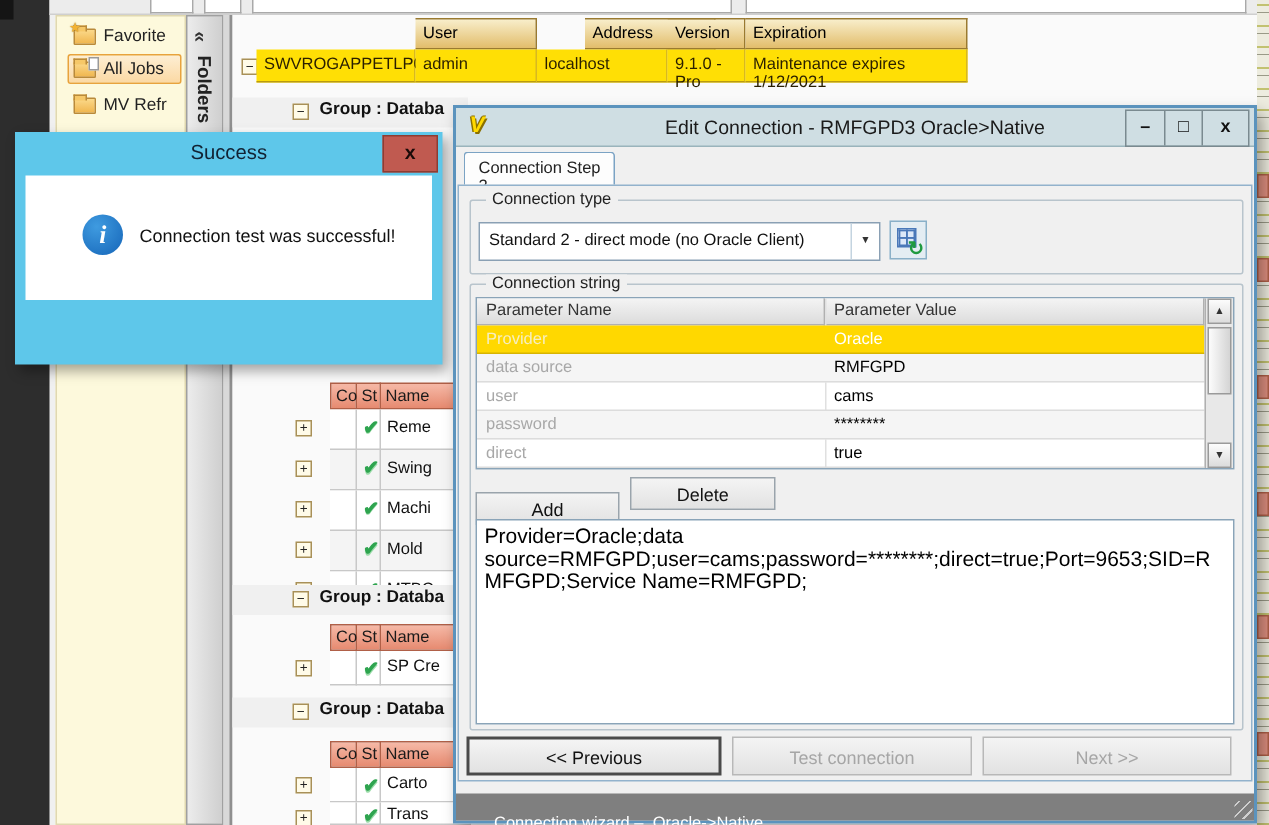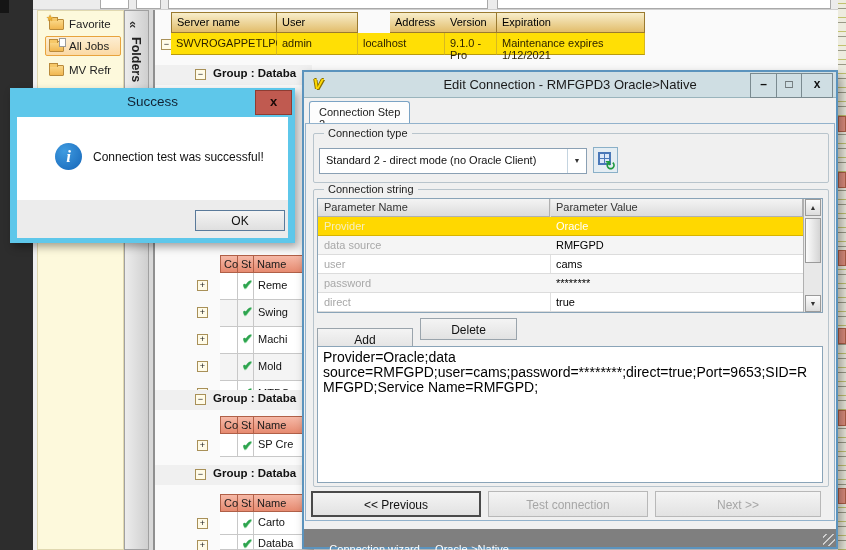--- a/index.html
+++ b/index.html
@@ -171,21 +171,20 @@
 
   <div class="abs folders-strip">
     <span class="chevron">«</span>
     <span class="v-label">Folders</span>
   </div>
   <div class="abs splitter"></div>
 
   <div class="abs main-panel">
 
     <div class="expander" style="left:6px; top:29px;">−</div>
-    <div class="srv-hcell first" style="left:16px; top:2px; width:106px;">Server name</div>
     <div class="srv-hcell" style="left:122px; top:2px; width:81px;">User</div>
     <div class="srv-hcell" style="left:203px; top:2px; width:87px;margin-left:32px;">Address</div>
     <div class="srv-hcell" style="left:290px; top:2px; width:52px;">Version</div>
     <div class="srv-hcell" style="left:342px; top:2px; width:148px;">Expiration</div>
     <div>
       <div class="srv-cell" style="left:16px; top:23px; width:106px;">SWVROGAPPETLP02</div>
       <div class="srv-cell" style="left:122px; top:23px; width:81px;">admin</div>
       <div class="srv-cell" style="left:203px; top:23px; width:87px;">localhost</div>
       <div class="srv-cell" style="left:290px; top:23px; width:52px;">9.1.0 - Pro</div>
       <div class="srv-cell" style="left:342px; top:23px; width:148px;">Maintenance expires 1/12/2021</div>
@@ -254,42 +253,39 @@
     <div>
       <div class="expander" style="left:42px; top:508px;">+</div>
       <div class="sub-cell" style="left:65px; top:502px; width:18px; height:23px;"></div>
       <div class="sub-cell check" style="left:83px; top:502px; width:16px; height:23px;">✔</div>
       <div class="sub-cell" style="left:99px; top:502px; width:60px; height:23px; padding-top:4px;">Carto</div>
     </div>
     <div>
       <div class="expander" style="left:42px; top:530px;">+</div>
       <div class="sub-cell" style="left:65px; top:525px; width:18px; height:15px;"></div>
       <div class="sub-cell check" style="left:83px; top:525px; width:16px; height:15px; padding-top:1px;">✔</div>
-      <div class="sub-cell" style="left:99px; top:525px; width:60px; height:15px; padding-top:2px;">Databa</div>
+      <div class="sub-cell" style="left:99px; top:525px; width:60px; height:15px; padding-top:2px;">Trans</div>
     </div>
   </div>
 
   <div class="abs edge-strip">
     <div class="edge-mark" style="top:116px;"></div>
     <div class="edge-mark" style="top:172px;"></div>
     <div class="edge-mark" style="top:250px;"></div>
     <div class="edge-mark" style="top:328px;"></div>
     <div class="edge-mark" style="top:410px;"></div>
     <div class="edge-mark" style="top:488px;"></div>
   </div>
 
   <div class="abs success-dlg">
     <div class="success-title">Success</div>
     <div class="success-x">x</div>
     <div class="success-body">
       <div class="info-ico">i</div>
       <div class="success-msg">Connection test was successful!</div>
-    </div>
-    <div class="success-footer">
-      <div class="ok-btn">OK</div>
     </div>
   </div>
 
   <div class="abs edit-dlg">
     <div class="edit-title">
       <span class="v-logo">V</span>
       <div class="edit-title-text">Edit Connection - RMFGPD3 Oracle&gt;Native</div>
       <div class="win-btns">
         <div class="win-btn first">–</div>
         <div class="win-btn">□</div>

